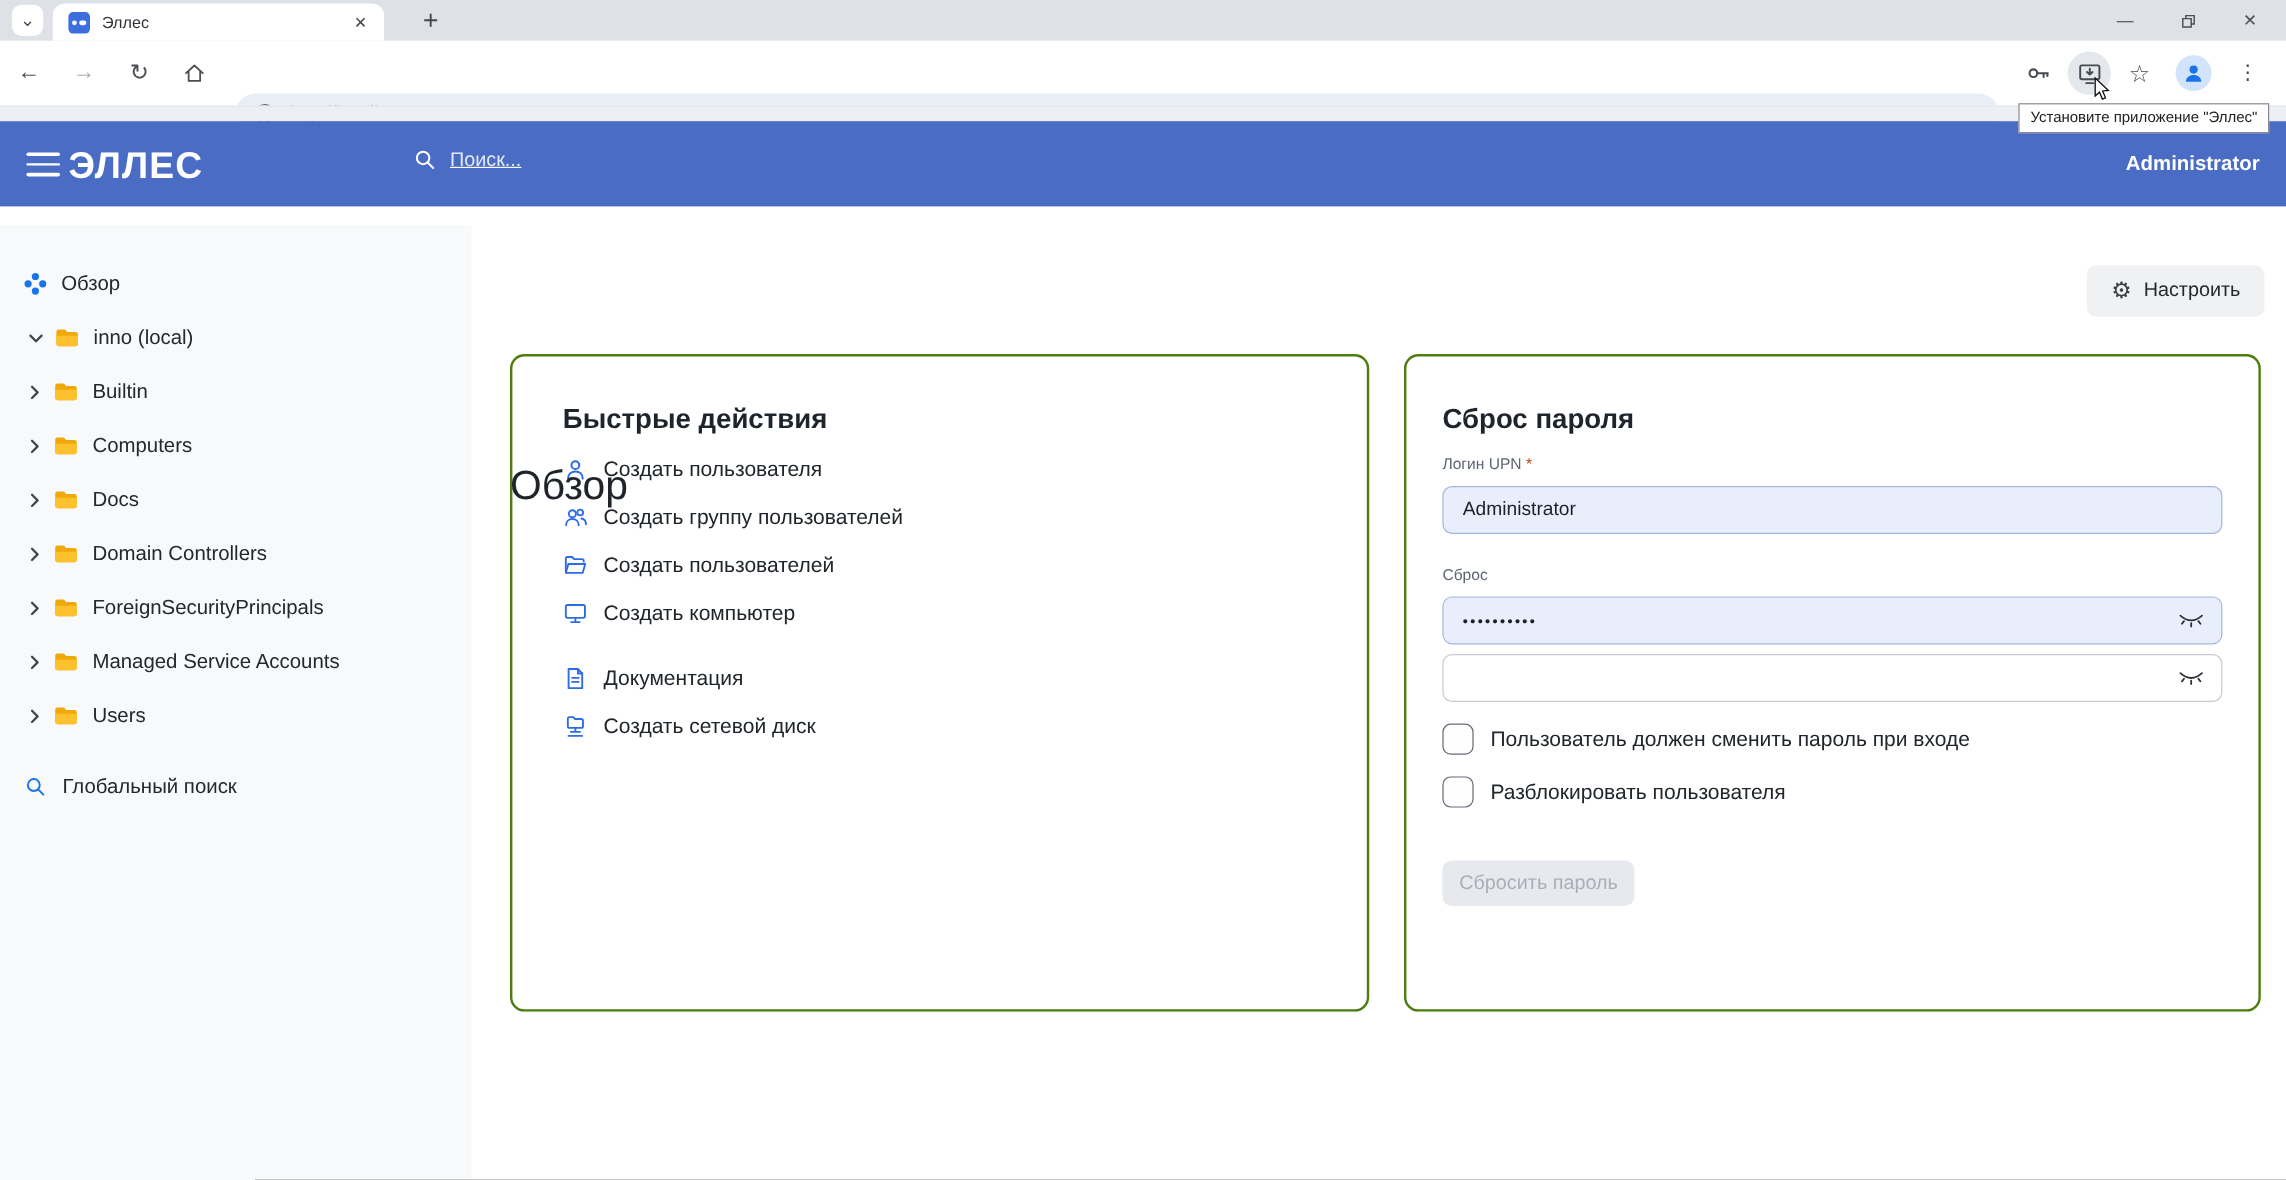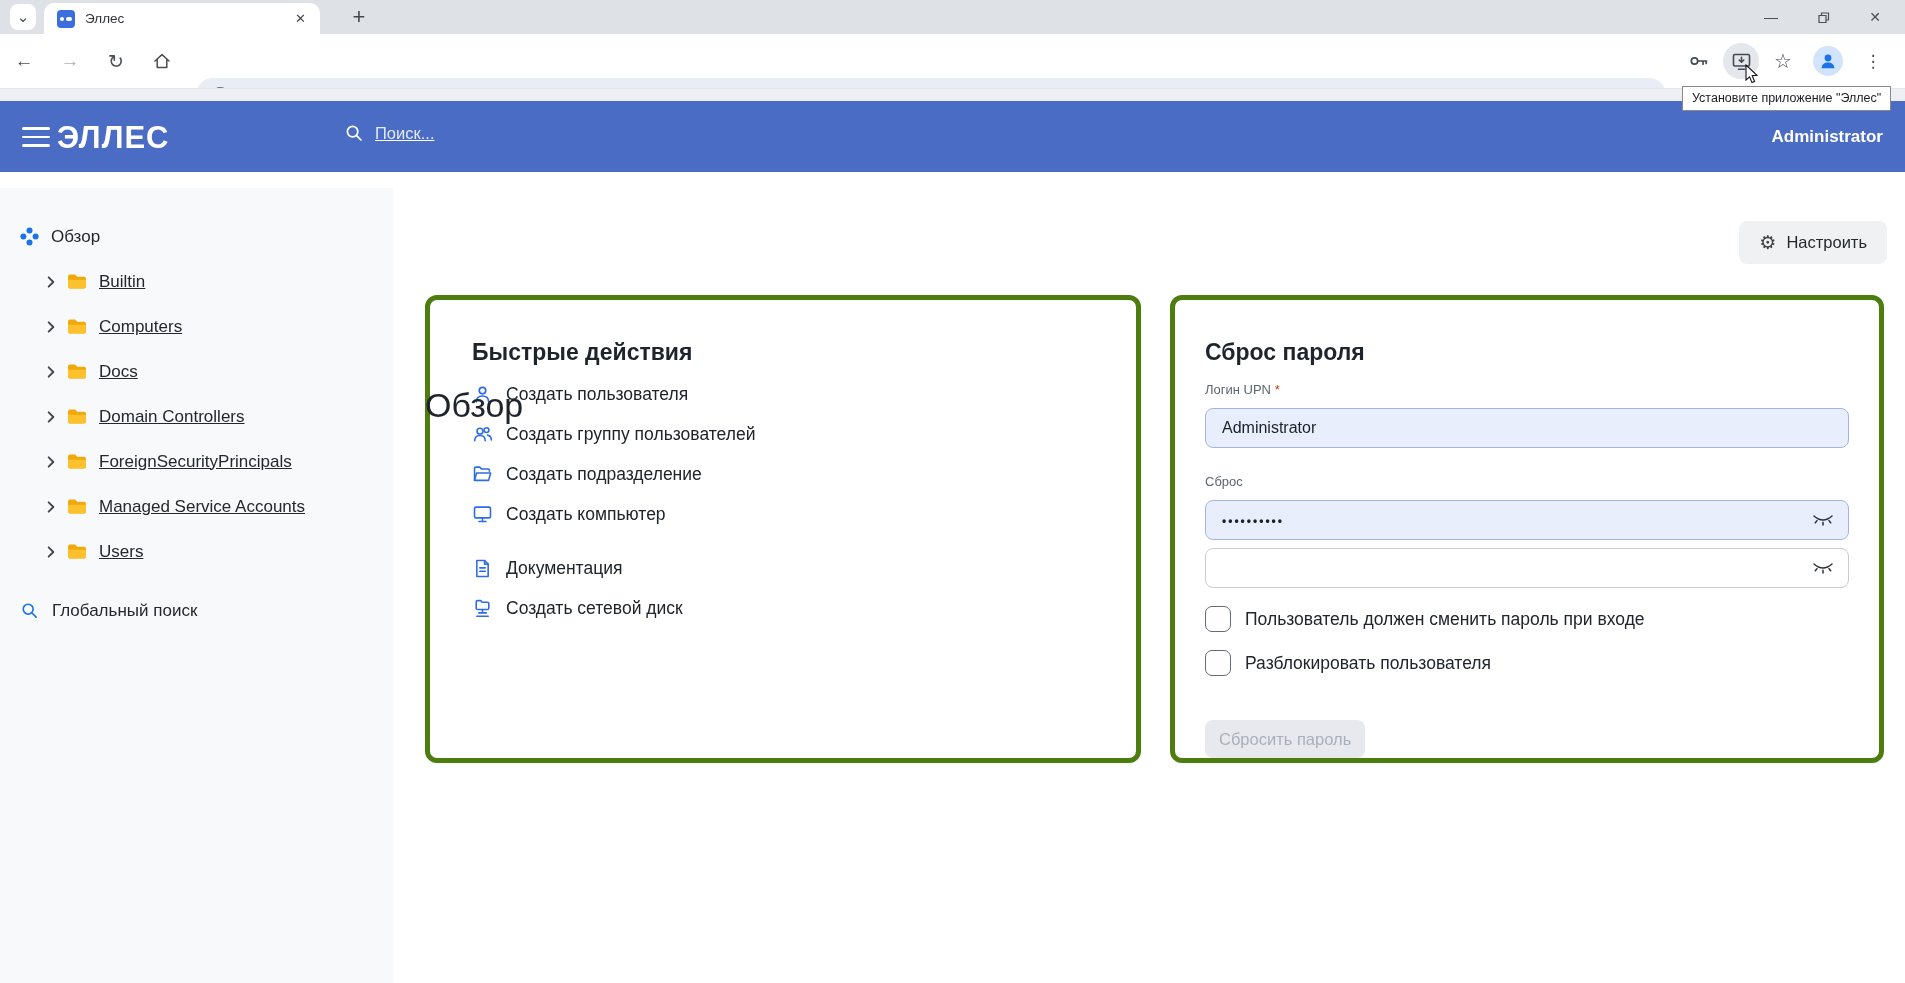--- a/index.html
+++ b/index.html
@@ -54,32 +54,32 @@
   .hdr-search input::placeholder { color:rgba(255,255,255,.85); }
   .hdr-user { position:absolute; right:22px; top:26px; font-size:17px; font-weight:700; color:#fff; }
   
   .content { position:absolute; left:0; top:188px; width:100%; height:811px; display:flex;justify-content:center; }
   .sidebar { width:393px; flex:0 0 auto; background:#f8f9fb; padding-top:26px; }
   .main { flex:1; background:#fff; position:relative; }
   
   .side-row { display:flex; align-items:center; height:45px; padding-left:20px; gap:12px;
     font-size:17px; color:#23282e; cursor:default; }
   .tree-root { padding-left:23px; gap:9px; }
-  .tree-item { padding-left:44px; gap:9px;text-decoration:underline; }
+  .tree-item { padding-left:22px; gap:9px; }
   .tree-item .lbl, .tree-root .lbl { margin-left:3px; }
   .global-search { margin-top:14px; gap:13px; }
   .chev { flex:0 0 auto; display:grid; place-items:center; }
   
   .page-title { position:absolute; left:32px; top:198px; font-size:34px; font-weight:500; color:#1f242b; }
   .configure-btn { position:absolute; right:18px; top:33px; height:43px; padding:0 20px; border:none;
     border-radius:8px; background:#f0f1f3; display:flex; align-items:center; gap:10px;
     font-size:16.5px; color:#24292e; font-family:inherit; }
   .configure-btn .gear { font-size:19px; color:#3c4043; line-height:1; }
   .cards { position:absolute; left:32px; top:107px; display:flex; gap:29px; }
-  .card { background:#fff; border:5px solid #4d7c0f; border-radius:12px; height:468px;
+  .card { background:#fff; border:2px solid #4d7c0f; border-radius:12px; height:548px;
     box-shadow:0 1px 2px rgba(20,30,50,.04); }
   .card.qa { width:716px; padding:38px 42px; }
   .card.pw { width:714px; padding:38px 30px; }
   .card h2 { font-size:23px; font-weight:600; color:#1e242c; line-height:28px; }
   
   .qa-list { margin-top:8px; }
   .qa-item { display:flex; align-items:center; gap:13px; height:40px; font-size:17.5px; color:#20252b; cursor:pointer; }
   .qa-item.docs { margin-top:14px; }
   
   .fld-label { margin-top:16px; font-size:13px; color:#5d6570; height:18px; }
@@ -205,20 +205,32 @@
       <div class="side-row">
         <svg width="19" height="19" viewBox="0 0 19 19">
           <circle cx="9.5" cy="3.4" r="3" fill="#1a73e8"></circle>
             <circle cx="3.4" cy="9.5" r="3" fill="#1a73e8"></circle>
           <circle cx="15.6" cy="9.5" r="3" fill="#1a73e8"></circle>
             <circle cx="9.5" cy="15.6" r="3" fill="#1a73e8"></circle>
         </svg>
         <span class="lbl">Обзор</span>
       </div>
 
+      <div class="side-row tree-root">
+        <span class="chev">
+          <svg width="14" height="14" viewBox="0 0 12 12">
+              <path d="M2 4 l4 4 4-4" fill="none" stroke="#40464e" stroke-width="1.6" stroke-linecap="round" stroke-linejoin="round"></path>
+            </svg>
+        </span>
+        <svg width="20" height="17" viewBox="0 0 20 16">
+          <path d="M1 3 q0-2 2-2 h5.2 l2 2.2 H17 q2 0 2 2 V13 q0 2-2 2 H3 q-2 0-2-2 Z" fill="#f0a90a"></path>
+          <path d="M1 6.2 h18 V13 q0 2-2 2 H3 q-2 0-2-2 Z" fill="#fcc12c"></path>
+        </svg>
+        <span class="lbl">inno (local)</span>
+      </div>
 
       <div class="side-row tree-item">
         <span class="chev">
           <svg width="14" height="14" viewBox="0 0 12 12">
               <path d="M4 2 l4 4 -4 4" fill="none" stroke="#40464e" stroke-width="1.6" stroke-linecap="round" stroke-linejoin="round"></path>
             </svg>
         </span>
         <svg width="20" height="17" viewBox="0 0 20 16">
           <path d="M1 3 q0-2 2-2 h5.2 l2 2.2 H17 q2 0 2 2 V13 q0 2-2 2 H3 q-2 0-2-2 Z" fill="#f0a90a"></path>
           <path d="M1 6.2 h18 V13 q0 2-2 2 H3 q-2 0-2-2 Z" fill="#fcc12c"></path>
@@ -332,21 +344,21 @@
                 <circle cx="13.8" cy="5.8" r="2.3" fill="none" stroke="#2e6ce6" stroke-width="1.5"></circle>
                 <path d="M14.8 10.6 c2.3 .4 3.6 2 3.6 4.6" fill="none" stroke="#2e6ce6" stroke-width="1.5" stroke-linecap="round"></path>
               </svg>
               <span>Создать группу пользователей</span>
             </div>
             <div class="qa-item">
               <svg width="21" height="21" viewBox="0 0 20 20">
                 <path d="M2.4 15.6 V4.4 q0-1.4 1.4-1.4 h3.6 l1.6 1.7 h6.2 q1.4 0 1.4 1.4 v1.3" fill="none" stroke="#2e6ce6" stroke-width="1.5" stroke-linejoin="round"></path>
                 <path d="M2.4 15.6 l2-7 h13.4 l-2 7 Z" fill="none" stroke="#2e6ce6" stroke-width="1.5" stroke-linejoin="round"></path>
               </svg>
-              <span>Создать подразделение</span>
+              <span>Создать пользователей</span>
             </div>
             <div class="qa-item">
               <svg width="21" height="21" viewBox="0 0 20 20">
                 <rect x="2.4" y="3" width="15.2" height="10.2" rx="1.4" fill="none" stroke="#2e6ce6" stroke-width="1.5"></rect>
                 <path d="M10 13.4 v3 M6.6 16.6 h6.8" fill="none" stroke="#2e6ce6" stroke-width="1.5" stroke-linecap="round"></path>
               </svg>
               <span>Создать компьютер</span>
             </div>
             <div class="qa-item docs">
               <svg width="21" height="21" viewBox="0 0 20 20">

